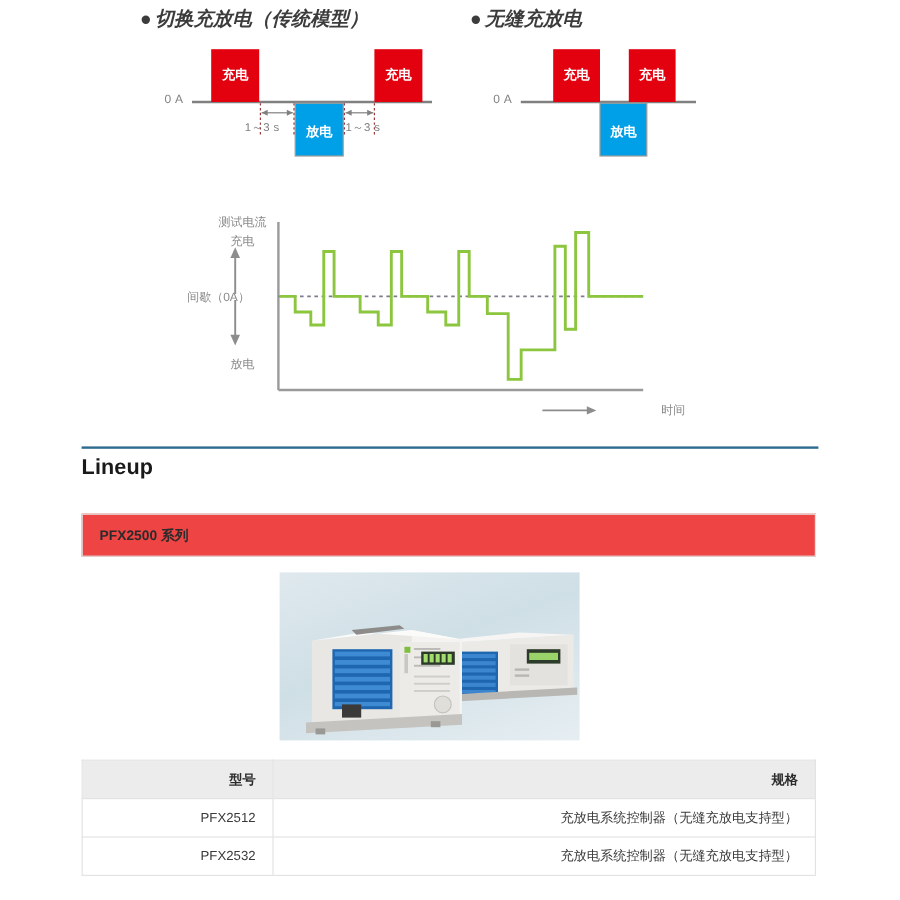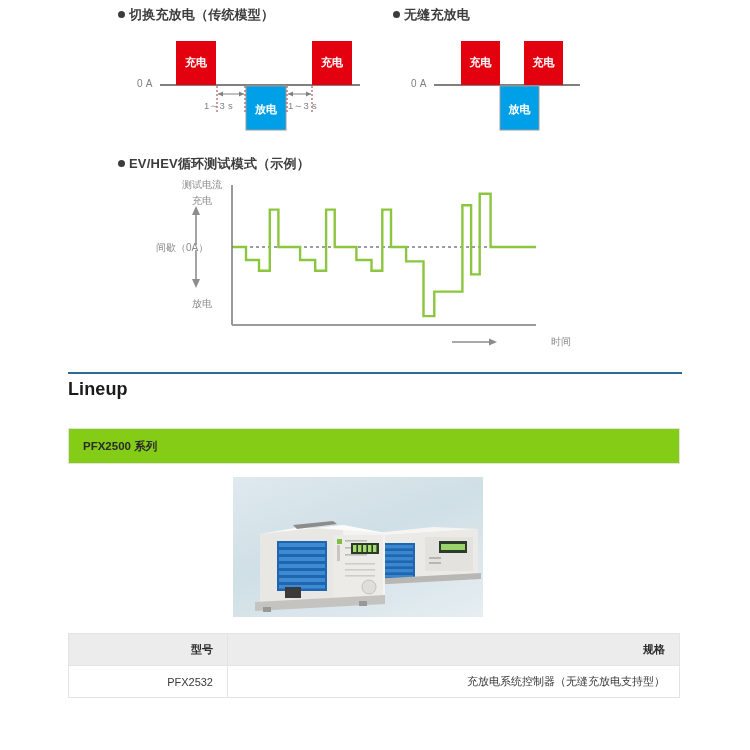--- a/index.html
+++ b/index.html
@@ -17,25 +17,26 @@
   }
 
   
   .diagrams {
     position: relative;
     width: 750px;
     height: 150px;
   }
   .diag-title {
     position: absolute;
-    font-size: 13px;
+    font-size: 16px;
     font-weight: bold;
     color: #3c3c3c;
     letter-spacing: .2px;
     white-space: nowrap;
+    font-style: italic;
   }
   .diag-title .bullet {
     display: inline-block;
     width: 7px;
     height: 7px;
     background: #3c3c3c;
     border-radius: 50%;
     margin-right: 4px;
     vertical-align: 1px;
   }
@@ -65,21 +66,21 @@
     font-weight: bold;
     color: #1a1a1a;
     letter-spacing: .1px;
   }
   .series-bar {
     position: absolute;
     left: 68px;
     top: 428px;
     width: 612px;
     height: 36px;
-    background: #84cc16;
+    background: #ef4444;
     border: 1px solid #e2e2e2;
     box-sizing: border-box;
   }
   .series-bar span {
     position: absolute;
     left: 14px;
     top: 10px;
     font-size: 11.5px;
     font-weight: bold;
     color: #2b2b2b;
@@ -177,23 +178,20 @@
   <div style="position:absolute;left:288px;top:100px;font-size:9.5px;color:#808080;letter-spacing:.3px;">1～3 s</div>
 
   <div style="position:absolute;left:411px;top:78px;font-size:10px;color:#808080;letter-spacing:.5px;">0 A</div>
   <div style="position:absolute;left:461px;top:55px;width:39px;text-align:center;font-size:11px;font-weight:bold;color:#ffffff;">充电</div>
   <div style="position:absolute;left:524px;top:55px;width:39px;text-align:center;font-size:11px;font-weight:bold;color:#ffffff;">充电</div>
   <div style="position:absolute;left:500px;top:102px;width:39px;text-align:center;font-size:11px;font-weight:bold;color:#ffffff;">放电</div>
 </div>
 
 <div class="cyclechart">
 
-  <div class="diag-title" style="left:118px; top:5px;">
-    <span class="bullet"></span><span>EV/HEV循环测试模式（示例）</span>
-  </div>
 
   <svg class="svg-abs" width="750" height="210">
 
     <line x1="232" y1="35" x2="232" y2="175" stroke="#9a9a9a" stroke-width="2"></line>
 
     <line x1="232" y1="175" x2="536" y2="175" stroke="#9a9a9a" stroke-width="2"></line>
 
     <line x1="232" y1="97" x2="536" y2="97" stroke="#7c7c8c" stroke-width="1.6" stroke-dasharray="3,3"></line>
 
     <line x1="196" y1="95" x2="196" y2="60" stroke="#8d8d8d" stroke-width="1.6"></line>
@@ -299,17 +297,21 @@
 
 <table class="spec-table">
   <thead>
     <tr>
       <th class="col-model">型号</th>
       <th>规格</th>
     </tr>
   </thead>
   <tbody>
     <tr>
+      <td class="col-model">PFX2512</td>
+      <td>充放电系统控制器（无缝充放电支持型）</td>
+    </tr>
+    <tr>
       <td class="col-model">PFX2532</td>
       <td>充放电系统控制器（无缝充放电支持型）</td>
     </tr>
   </tbody>
 </table>
 
 </body></html>

